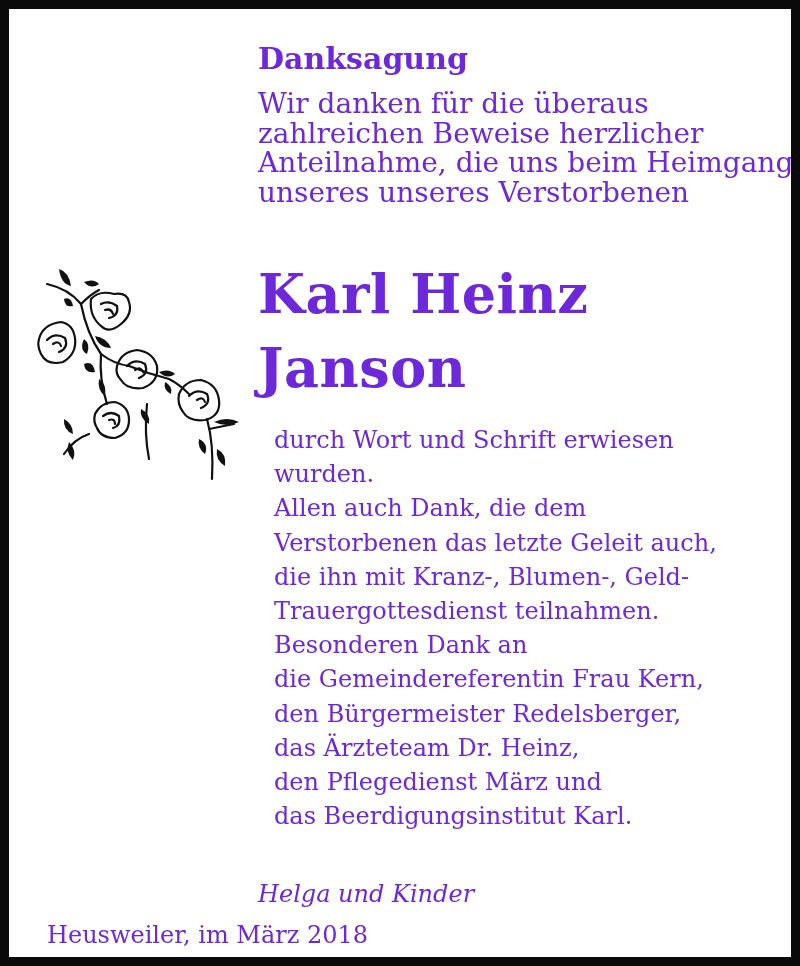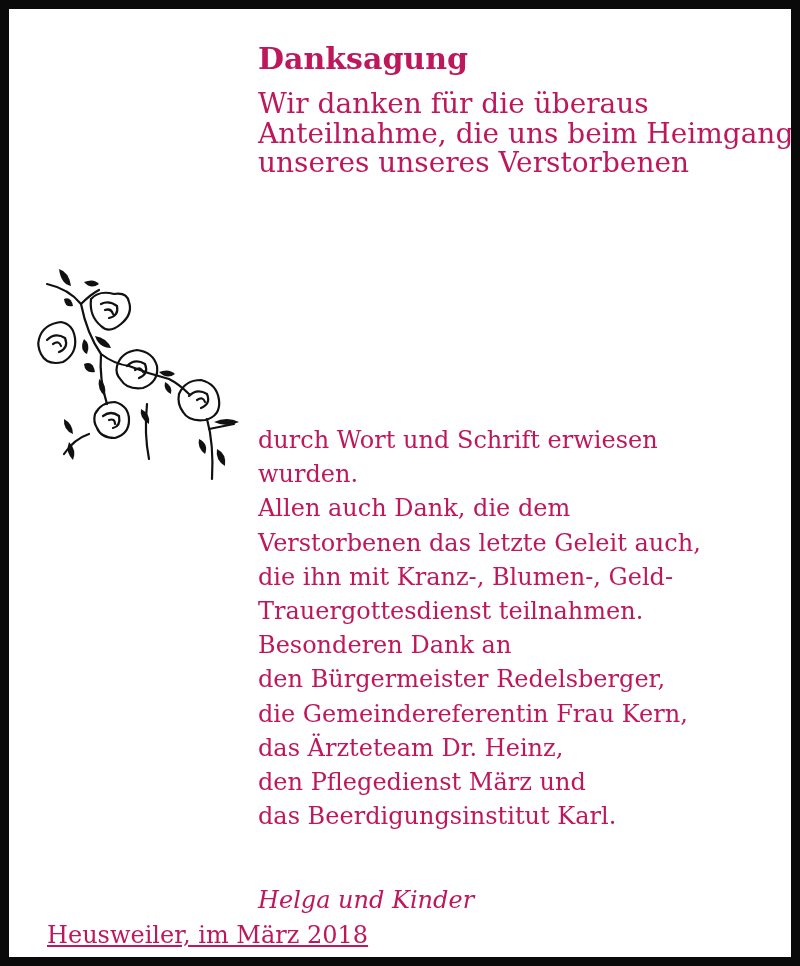--- a/index.html
+++ b/index.html
@@ -7,21 +7,21 @@
       padding: 0;
       background: #ffffff;
     }
     .notice {
       position: relative;
       width: 800px;
       height: 966px;
       box-sizing: border-box;
       border: 9px solid #0a0a0a;
       background: #ffffff;
-      color: #be185d;
+      color: #6d28d9;
       font-family: "DejaVu Serif", "Liberation Serif", serif;
       overflow: hidden;
       padding-left: 36px;
     }
     .col {
       position: absolute;
       left: 249px;
       width: 520px;
     }
     .heading {
@@ -43,39 +43,38 @@
       font-weight: bold;
       font-size: 54px;
       line-height: 74px;
       letter-spacing: 0.5px;
     }
     .name div { white-space: nowrap; }
     .body-text {
       top: 414px;
       font-size: 24px;
       line-height: 34.2px;
+      margin-left: 16px;
     }
     .signature {
       position: absolute;
       top: 868px;
       left: 249px;
       font-style: italic;
       font-size: 24px;
       line-height: 34px;
       white-space: nowrap;
-      margin-top: 6px;
     }
     .place-date {
       position: absolute;
       top: 909px;
       left: 38px;
       font-size: 24px;
       line-height: 34px;
       white-space: nowrap;
-      text-decoration: underline;
     }
     .rose-art {
       position: absolute;
       left: 20px;
       top: 245px;
       width: 215px;
       height: 230px;
     }
   </style>
 </head>
@@ -132,35 +131,40 @@
       <path d="M170 185 Q180 190 176 200 Q168 194 170 185 Z"></path>
       <path d="M185 168 Q198 162 210 168 Q198 174 185 168 Z"></path>
       <path d="M188 195 Q198 200 196 212 Q186 206 188 195 Z"></path>
     </g>
   </svg>
 
   <h1 class="col heading">Danksagung</h1>
 
   <div class="col intro">
     <div>Wir danken für die überaus</div>
+    <div>zahlreichen Beweise herzlicher</div>
     <div>Anteilnahme, die uns beim Heimgang</div>
     <div>unseres unseres Verstorbenen</div>
   </div>
 
+  <div class="col name">
+    <div>Karl Heinz</div>
+    <div>Janson</div>
+  </div>
 
   <div class="col body-text">
     <div>durch Wort und Schrift erwiesen</div>
     <div>wurden.</div>
     <div>Allen auch Dank, die dem</div>
     <div>Verstorbenen das letzte Geleit auch,</div>
     <div>die ihn mit Kranz-, Blumen-, Geld-</div>
     <div>Trauergottesdienst teilnahmen.</div>
     <div>Besonderen Dank an</div>
+    <div>die Gemeindereferentin Frau Kern,</div>
     <div>den Bürgermeister Redelsberger,</div>
-    <div>die Gemeindereferentin Frau Kern,</div>
     <div>das Ärzteteam Dr. Heinz,</div>
     <div>den Pflegedienst März und</div>
     <div>das Beerdigungsinstitut Karl.</div>
   </div>
 
   <div class="signature">Helga und Kinder</div>
 
   <div class="place-date">Heusweiler, im März 2018</div>
 
 </div>

